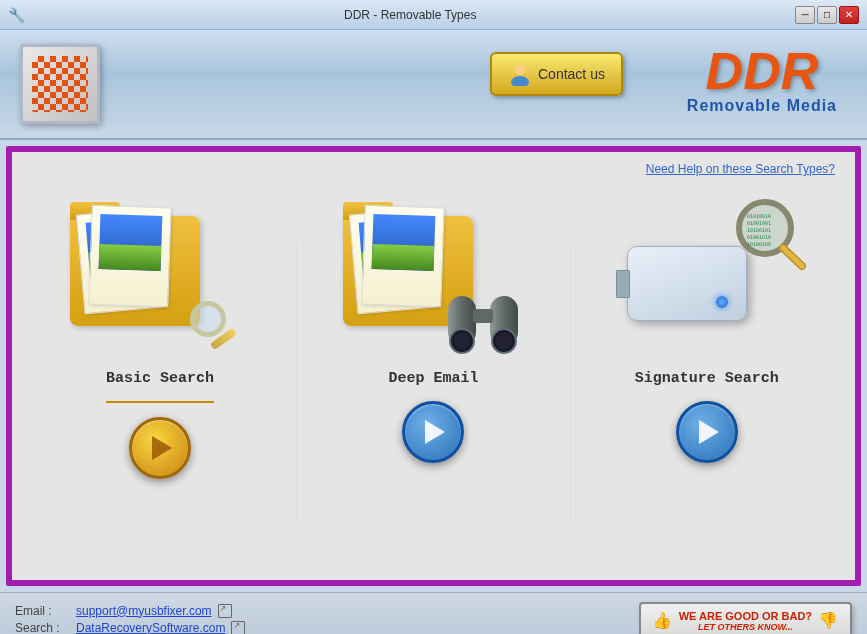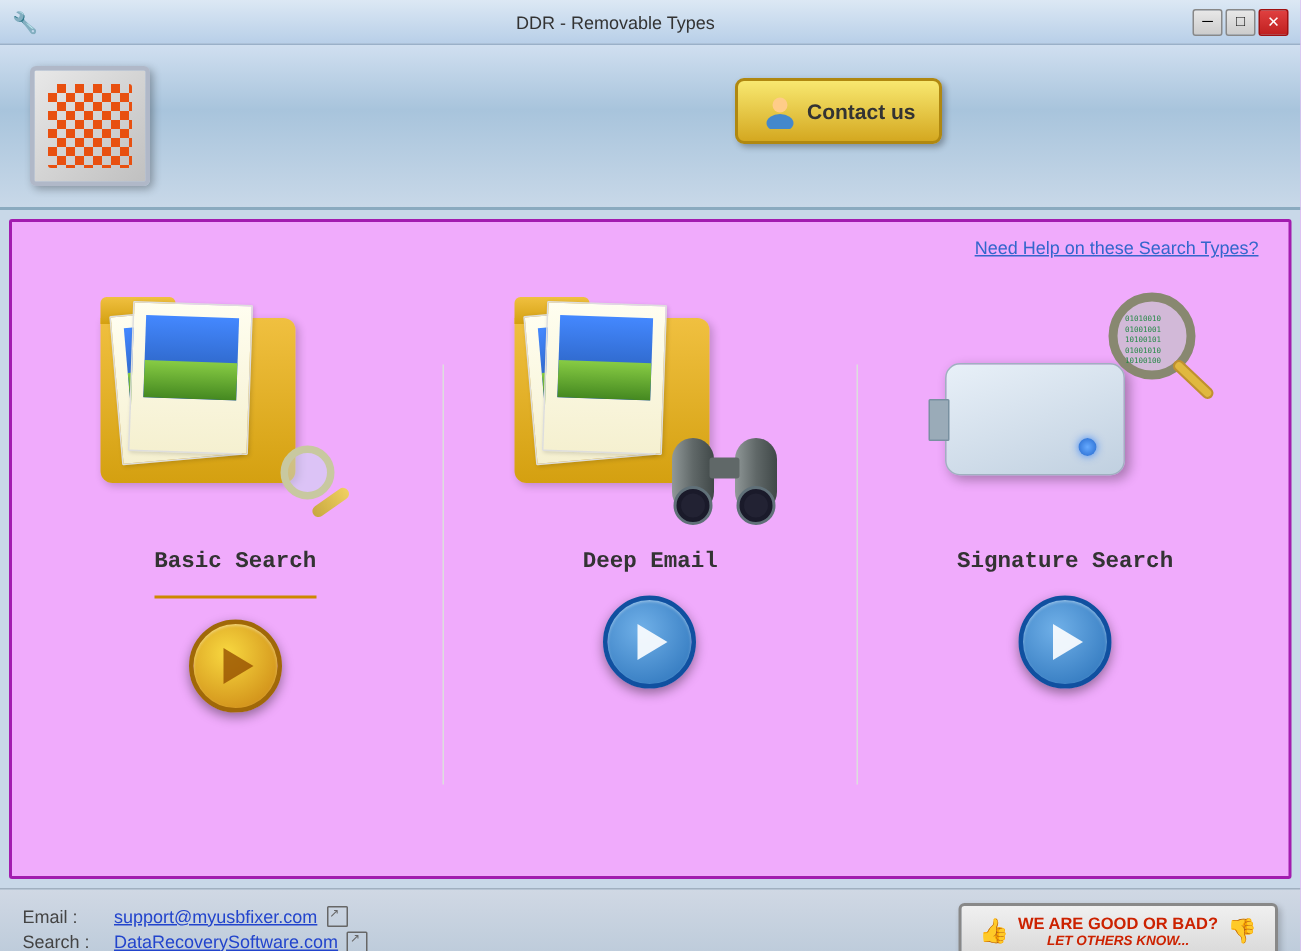--- a/index.html
+++ b/index.html
@@ -86,21 +86,21 @@
       border-radius: 6px;
       padding: 8px 16px;
       cursor: pointer;
       display: flex;
       align-items: center;
       gap: 6px;
       box-shadow: 2px 2px 4px rgba(0,0,0,0.3);
     }
     .contact-btn-text {
       font-size: 14px;
-      font-weight: bold;
+      font-weight: normal;
       color: #333;
     }
     .header-brand {
       position: absolute;
       right: 30px;
       top: 15px;
       text-align: center;
     }
     .brand-ddr {
       font-size: 52px;
@@ -113,23 +113,23 @@
     .brand-sub {
       font-size: 16px;
       color: #2255aa;
       font-weight: bold;
       letter-spacing: 1px;
     }
 
     
     .main {
       height: 440px;
-      background: #f0abfc;
+      background: #e5e5e5;
       margin: 6px;
-      border: 2px solid #a21caf;
+      border: 6px solid #a21caf;
       border-radius: 2px;
       position: relative;
       display: flex;
       flex-direction: column;
     }
     .help-link {
       text-align: right;
       padding: 10px 20px 0 0;
       font-size: 12px;
       color: #3366cc;
@@ -384,20 +384,24 @@
   <div class="header-logo-box">
     <div class="logo-pattern"></div>
   </div>
   <button class="contact-btn">
     <svg width="24" height="24" viewBox="0 0 24 24">
       <circle cx="12" cy="8" r="5" fill="#ffcc88"></circle>
       <ellipse cx="12" cy="20" rx="9" ry="6" fill="#4488cc"></ellipse>
     </svg>
     <span class="contact-btn-text">Contact us</span>
   </button>
+  <div class="header-brand">
+    <div class="brand-ddr">DDR</div>
+    <div class="brand-sub">Removable Media</div>
+  </div>
 </div>
 
 <div class="main">
   <div class="help-link">Need Help on these Search Types?</div>
 
   <div class="search-options">
 
     <div class="search-item">
       <div class="folder-container">
         <div class="folder-back"></div>

